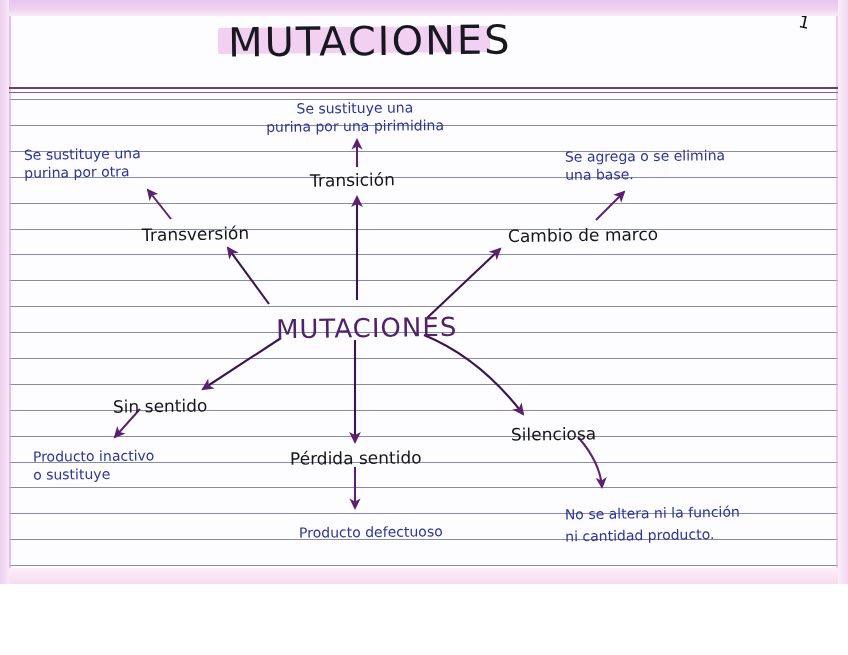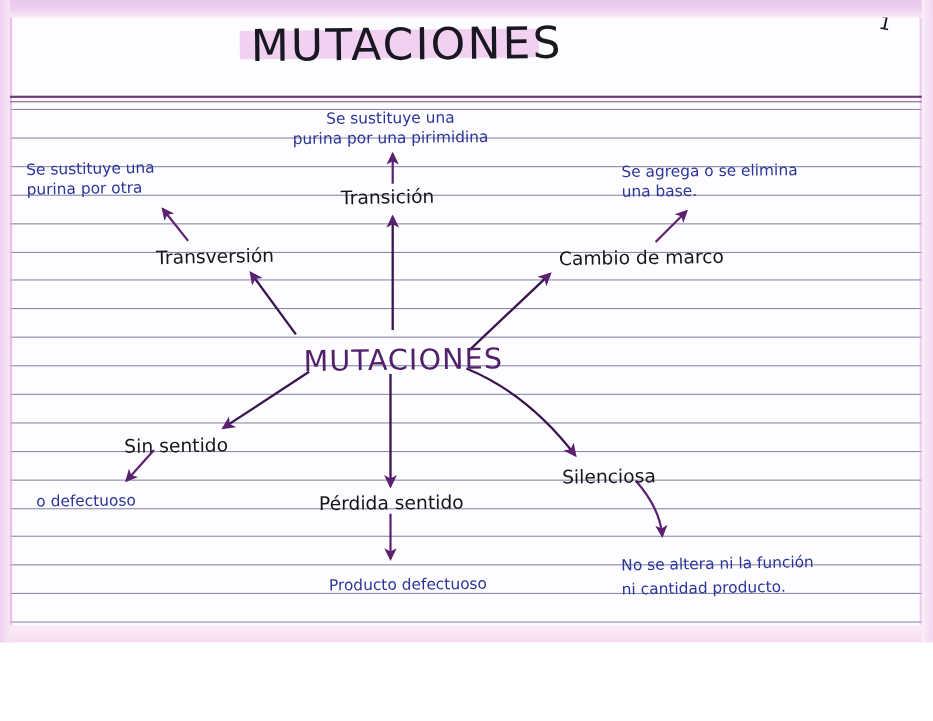--- a/index.html
+++ b/index.html
@@ -235,21 +235,22 @@
   </div>
 
   <div class="node node-main" style="left:508px; top:225px; transform:rotate(-0.8deg);">Cambio de marco</div>
   <div class="node node-note" style="left:565px; top:148px; transform:rotate(-0.6deg);">
     <div>Se agrega o se elimina</div>
     <div>una base.</div>
   </div>
 
   <div class="node node-main" style="left:113px; top:396px; transform:rotate(-0.8deg);">Sin sentido</div>
   <div class="node node-note" style="left:33px; top:448px; transform:rotate(-0.6deg);">
-    <div>o defectuoso</div>
+    <div>Producto inactivo</div>
+    <div>o sustituye</div>
   </div>
 
   <div class="node node-main" style="left:290px; top:448px; transform:rotate(-0.6deg);">Pérdida sentido</div>
   <div class="node node-note" style="left:299px; top:524px; transform:rotate(-0.6deg);">
     <div>Producto defectuoso</div>
   </div>
 
   <div class="node node-main" style="left:511px; top:424px; transform:rotate(-0.8deg);">Silenciosa</div>
   <div class="node node-note" style="left:565px; top:502px; transform:rotate(-1deg); line-height:1.6;">
     <div>No se altera ni la función</div>

